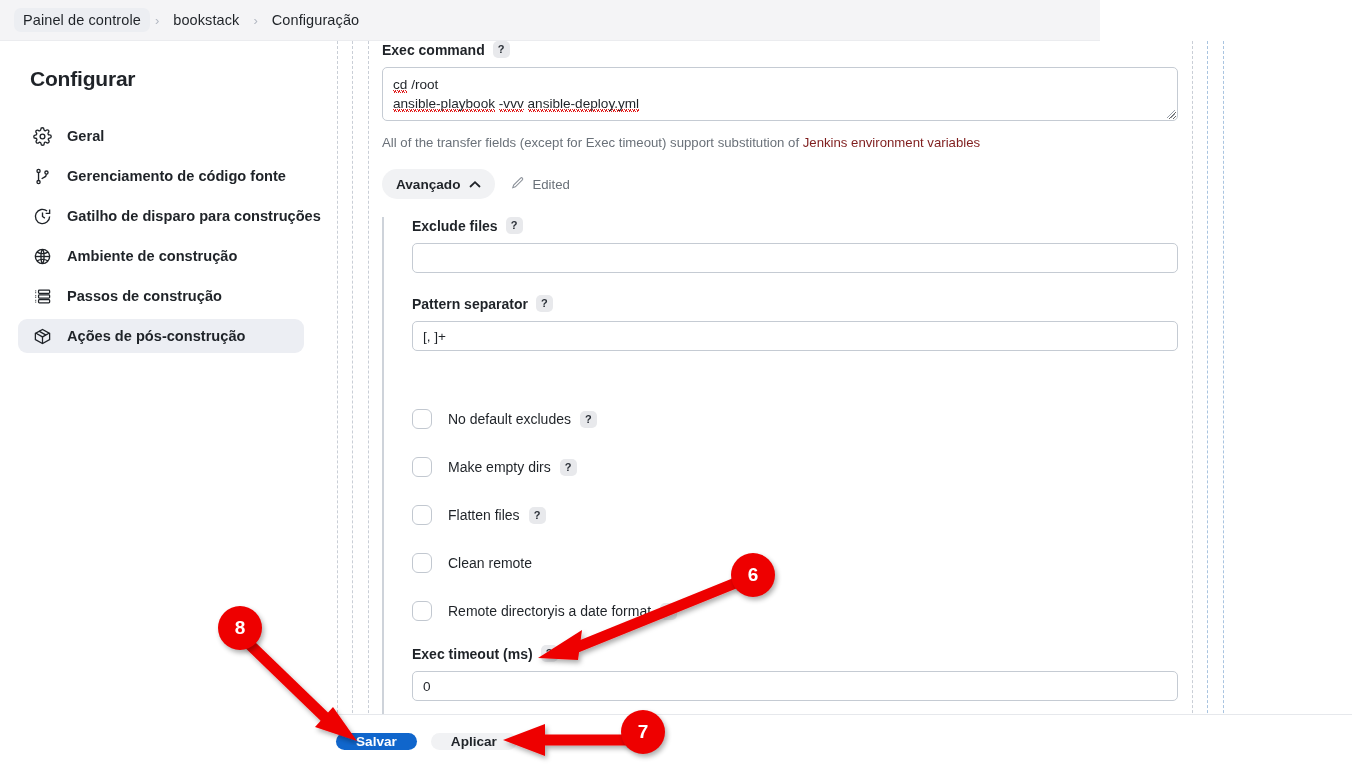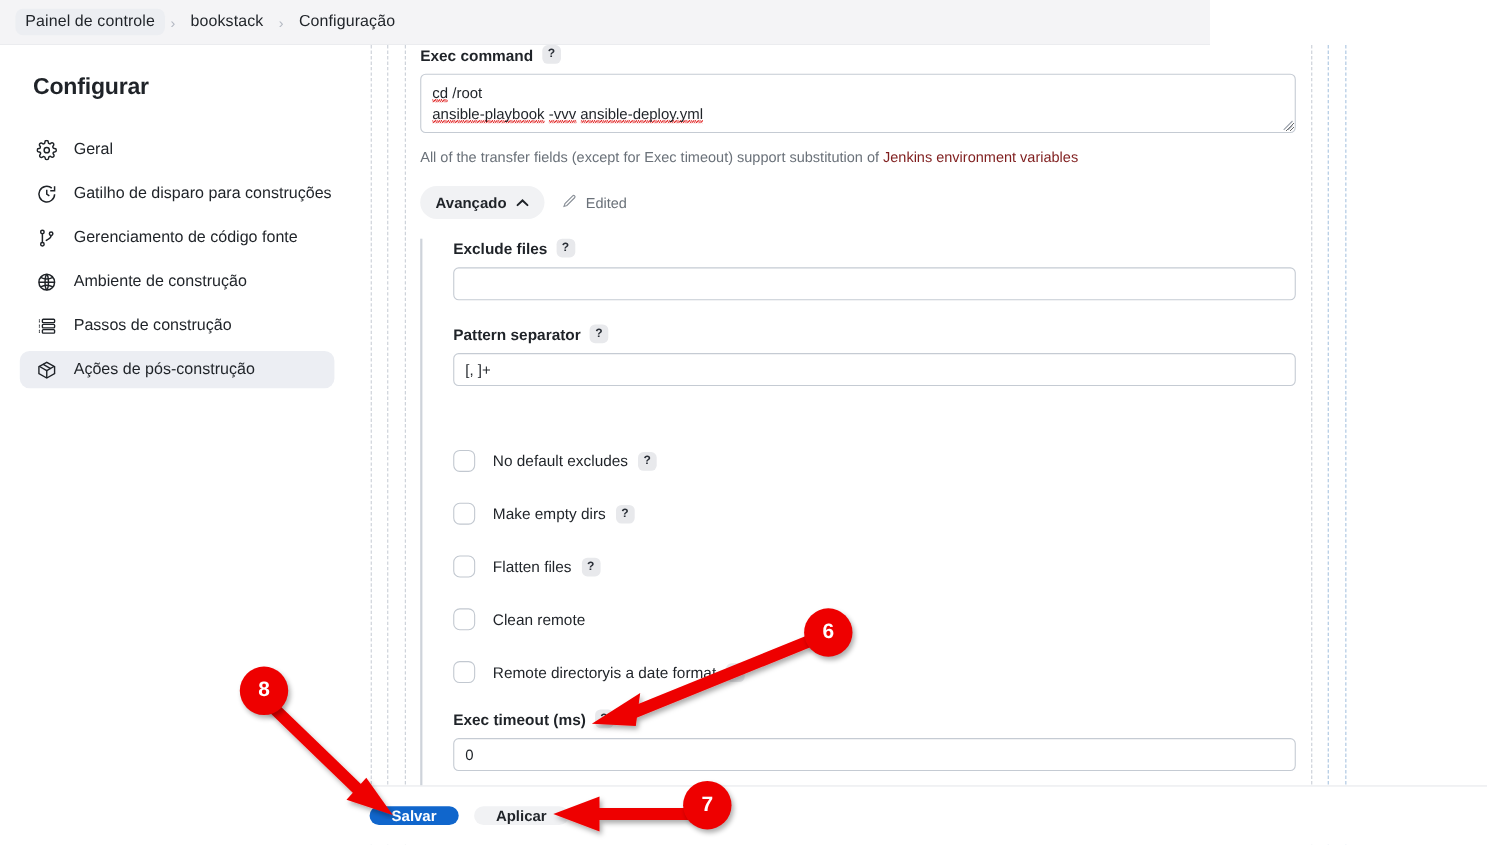--- a/index.html
+++ b/index.html
@@ -41,21 +41,21 @@
     width: 322px; height: 727px;
     background: #ffffff;
     padding: 0;
   }
   .page-title {
     font-size: 21px; font-weight: 700;
     color: #1f2328;
     margin: 26px 0 0 30px;
     letter-spacing: -.2px;
   }
-  .nav { margin-top: 28px; padding: 0 18px; }
+  .nav { margin-top: 28px; padding: 0 18px; font-weight: bold; }
   .nav-item {
     display: flex; align-items: center;
     gap: 14px;
     height: 34px;
     margin-bottom: 6px;
     padding: 0 14px;
     border-radius: 9px;
     font-size: 14.6px;
     color: #1f2328;
     cursor: pointer;
@@ -244,39 +244,39 @@
             <circle cx="12" cy="12" r="3"></circle>
             <path d="M19.4 15a1.6 1.6 0 0 0 .33 1.76l.06.06a2 2 0 1 1-2.83 2.83l-.06-.06a1.6 1.6 0 0 0-1.76-.33 1.6 1.6 0 0 0-1 1.47V21a2 2 0 1 1-4 0v-.11a1.6 1.6 0 0 0-1.05-1.46 1.6 1.6 0 0 0-1.76.33l-.06.06a2 2 0 1 1-2.83-2.83l.06-.06a1.6 1.6 0 0 0 .33-1.76 1.6 1.6 0 0 0-1.47-1H3a2 2 0 1 1 0-4h.11a1.6 1.6 0 0 0 1.46-1.05 1.6 1.6 0 0 0-.33-1.76l-.06-.06a2 2 0 1 1 2.83-2.83l.06.06A1.6 1.6 0 0 0 8.83 4.6 1.6 1.6 0 0 0 9.83 3.13V3a2 2 0 1 1 4 0v.11a1.6 1.6 0 0 0 1 1.47 1.6 1.6 0 0 0 1.76-.33l.06-.06a2 2 0 1 1 2.83 2.83l-.06.06a1.6 1.6 0 0 0-.33 1.76V9a1.6 1.6 0 0 0 1.47 1H21a2 2 0 1 1 0 4h-.11a1.6 1.6 0 0 0-1.47 1z"></path>
           </svg>
         </span>
         <span>Geral</span>
       </div>
 
       <div class="nav-item">
         <span class="nav-ico">
           <svg width="19" height="19" viewBox="0 0 24 24" fill="none" stroke="currentColor" stroke-width="1.7">
-            <path d="M21 12a9 9 0 1 1-3.2-6.9"></path>
-              <path d="M21 3v5h-5"></path>
-              <path d="M12 7v5l3 2"></path>
-          </svg>
-        </span>
-        <span>Gatilho de disparo para construções</span>
-      </div>
-
-      <div class="nav-item">
-        <span class="nav-ico">
-          <svg width="19" height="19" viewBox="0 0 24 24" fill="none" stroke="currentColor" stroke-width="1.7">
             <circle cx="7" cy="5" r="2"></circle>
               <circle cx="7" cy="19" r="2"></circle>
               <circle cx="17" cy="7" r="2"></circle>
             <path d="M7 7v10"></path>
               <path d="M17 9c0 4-4 4-6 6"></path>
           </svg>
         </span>
         <span>Gerenciamento de código fonte</span>
+      </div>
+
+      <div class="nav-item">
+        <span class="nav-ico">
+          <svg width="19" height="19" viewBox="0 0 24 24" fill="none" stroke="currentColor" stroke-width="1.7">
+            <path d="M21 12a9 9 0 1 1-3.2-6.9"></path>
+              <path d="M21 3v5h-5"></path>
+              <path d="M12 7v5l3 2"></path>
+          </svg>
+        </span>
+        <span>Gatilho de disparo para construções</span>
       </div>
 
       <div class="nav-item">
         <span class="nav-ico">
           <svg width="19" height="19" viewBox="0 0 24 24" fill="none" stroke="currentColor" stroke-width="1.7">
             <circle cx="12" cy="12" r="9"></circle>
               <path d="M3 12h18"></path>
             <path d="M12 3c2.6 2.8 2.6 15.2 0 18M12 3c-2.6 2.8-2.6 15.2 0 18"></path>
             <path d="M5 6.5c4.2 2.2 9.8 2.2 14 0M5 17.5c4.2-2.2 9.8-2.2 14 0"></path>
           </svg>

